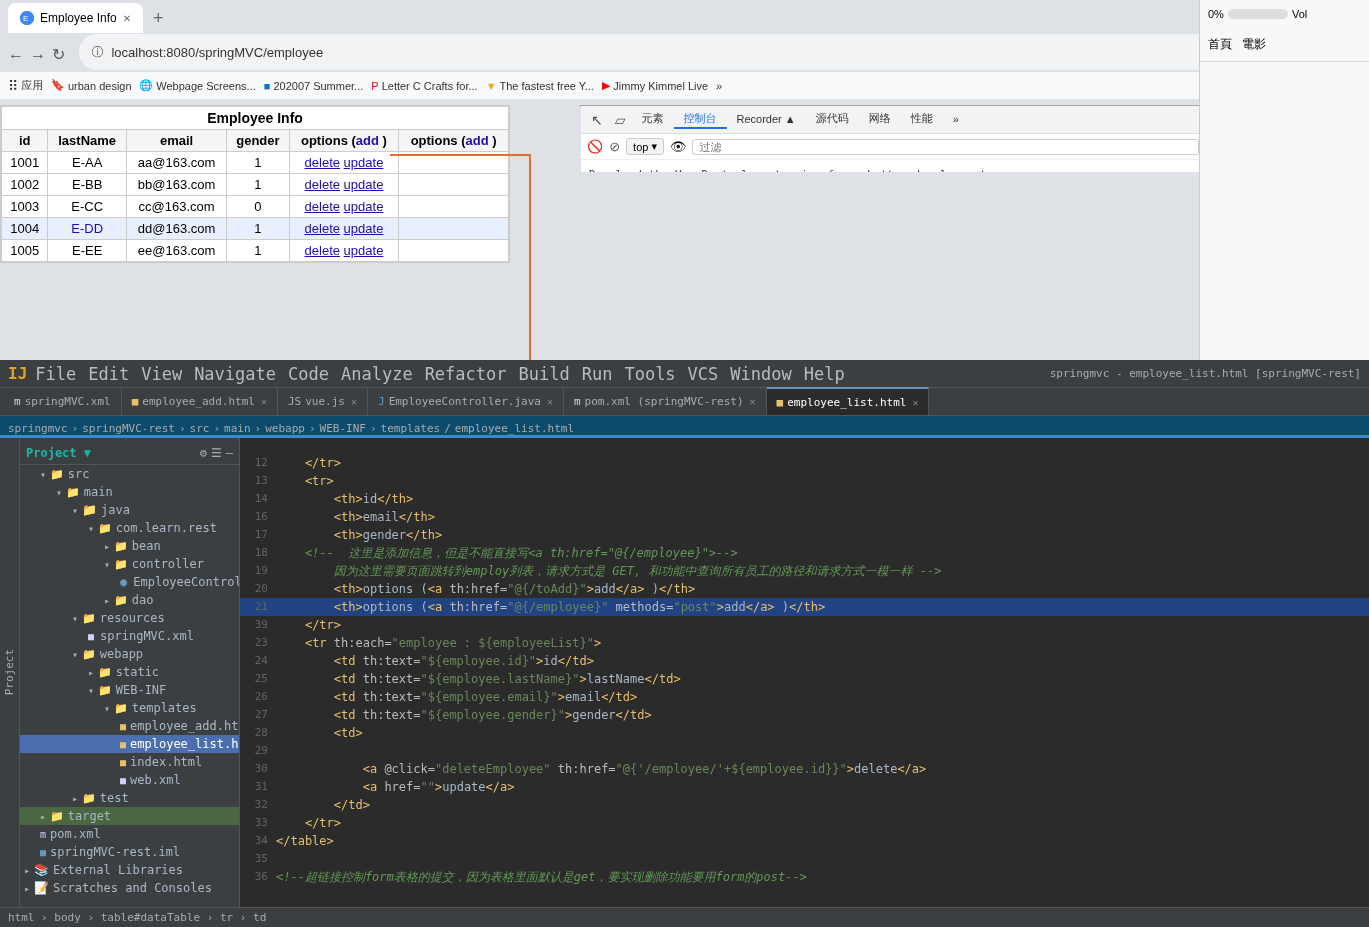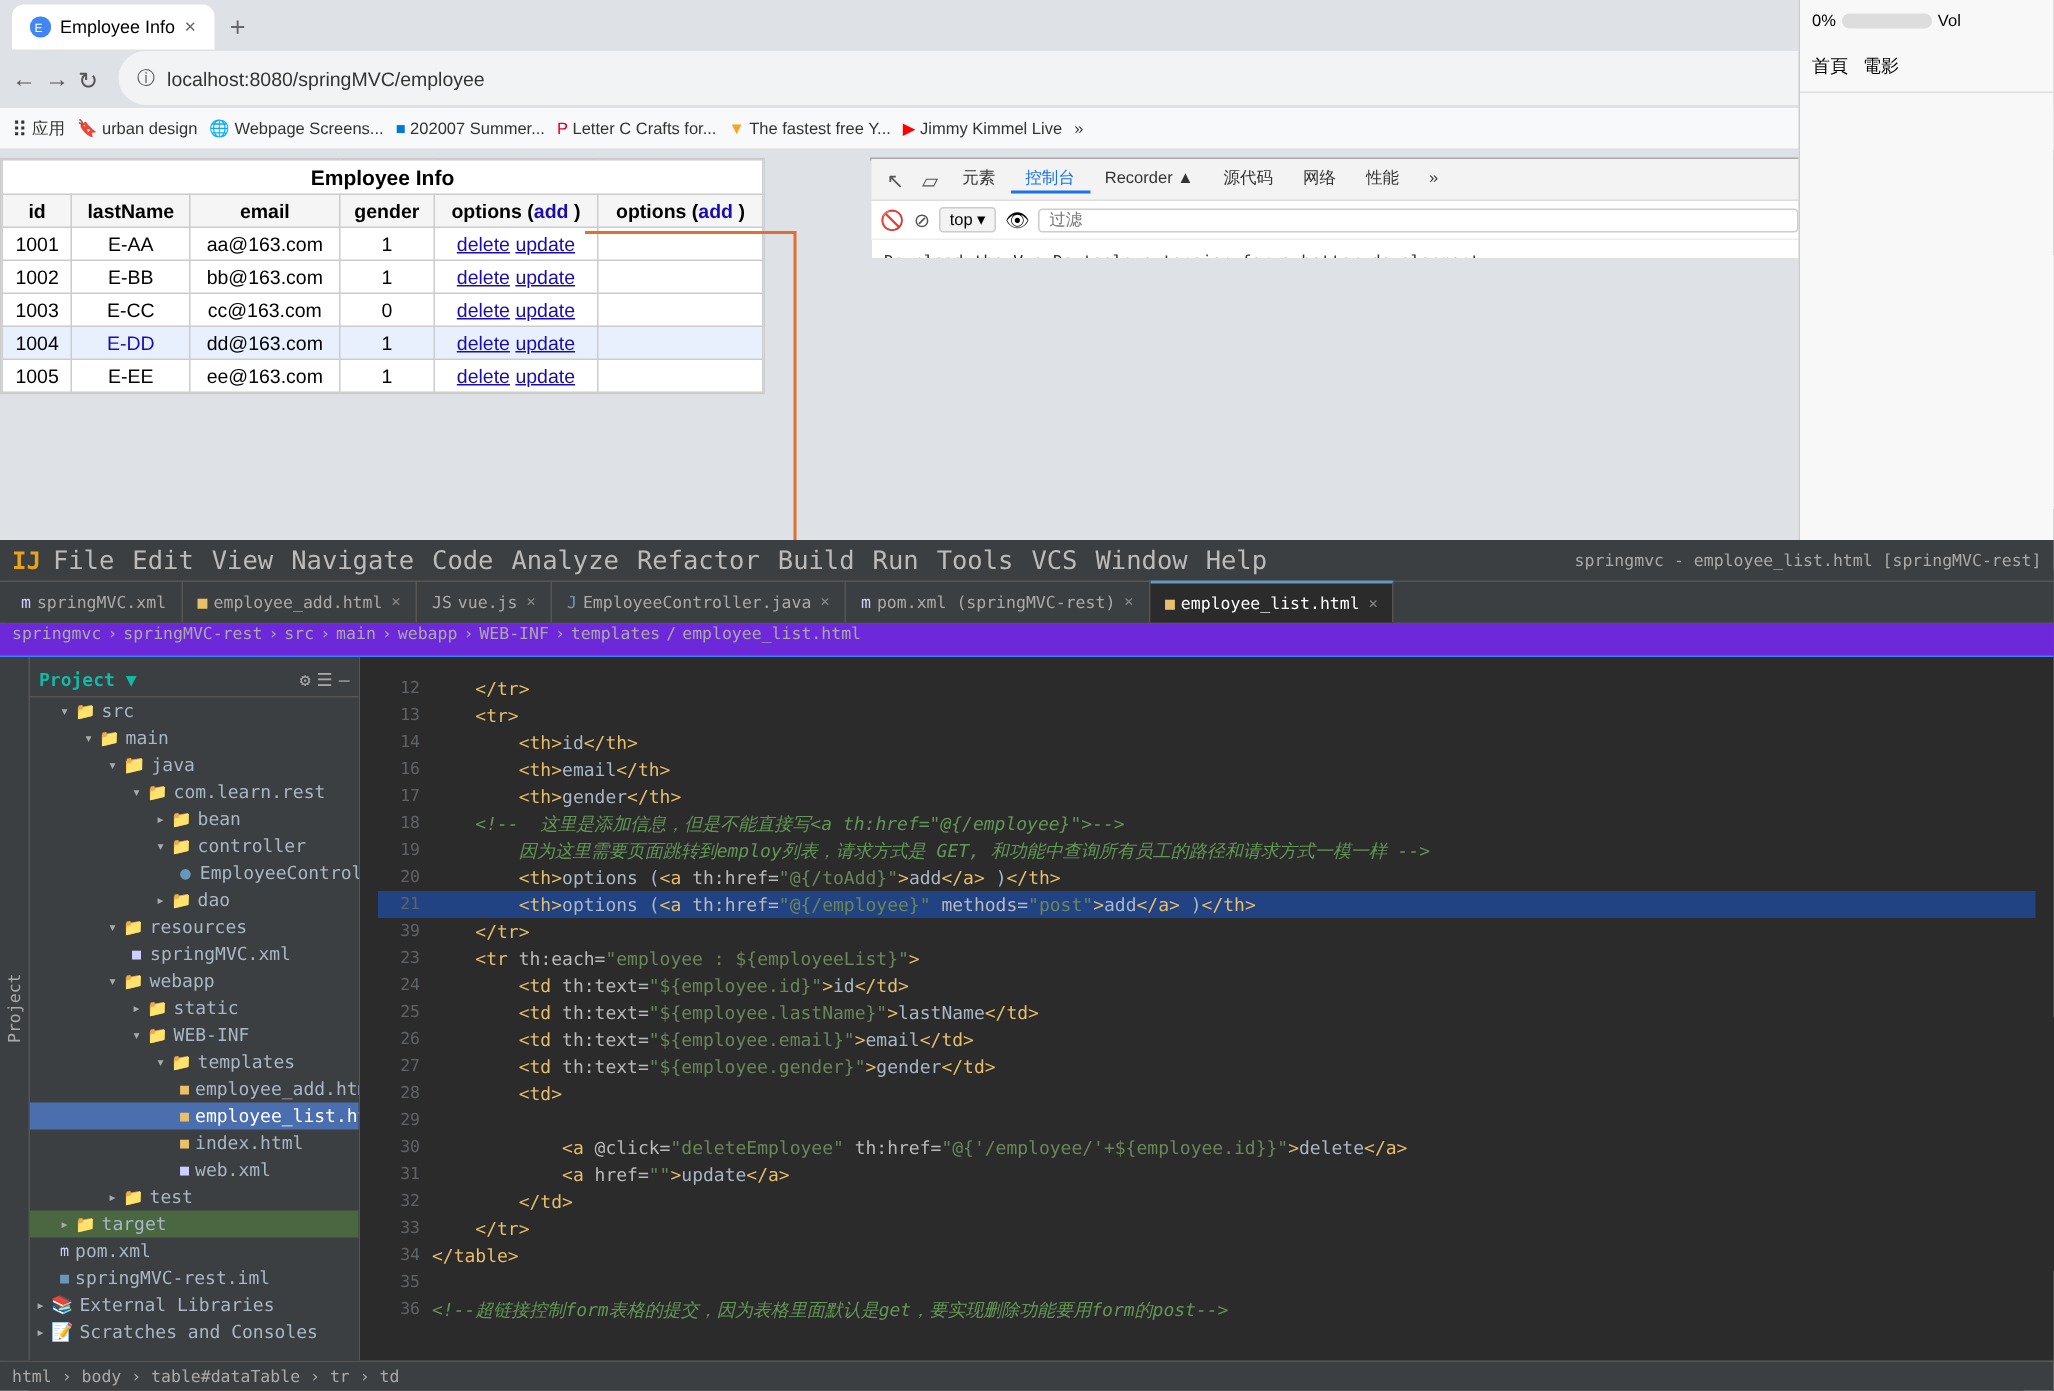--- a/index.html
+++ b/index.html
@@ -202,21 +202,20 @@
       top: 360px;
       left: 0;
       right: 0;
       bottom: 0;
       background: #2b2b2b;
       color: #a9b7c6;
       font-family: 'Consolas', monospace;
       font-size: 12px;
       display: flex;
       flex-direction: column;
-      border-radius: 21px;
     }
     .ide-titlebar {
       background: #3c3f41;
       height: 28px;
       display: flex;
       align-items: center;
       padding: 0 8px;
       gap: 8px;
       font-size: 12px;
       color: #bbbbbb;
@@ -235,29 +234,29 @@
     }
     .ide-tabs-bar {
       background: #3c3f41;
       height: 28px;
       display: flex;
       align-items: flex-end;
       padding: 0 4px;
       border-bottom: 1px solid #555;
     }
     .ide-breadcrumb {
-      background: #6d28d9;
+      background: #0c4a6e;
       height: 22px;
       display: flex;
-      align-items: flex-start;
+      align-items: flex-end;
       padding: 0 8px;
       gap: 4px;
       font-size: 11px;
       color: #aaa;
-      border-bottom: 1px solid #3b82f6;
+      border-bottom: 3px solid #3b82f6;
     }
     .ide-main {
       display: flex;
       flex: 1;
       overflow: hidden;
     }
     .ide-sidebar {
       width: 220px;
       background: #3c3f41;
       border-right: 1px solid #555;
@@ -281,21 +280,22 @@
     .indent-3 { padding-left: 52px; }
     .indent-4 { padding-left: 68px; }
     .indent-5 { padding-left: 84px; }
     .indent-6 { padding-left: 100px; }
 
     
     .ide-editor {
       flex: 1;
       background: #2b2b2b;
       overflow: auto;
-      padding: 12px;
+      padding: 0;
+      margin-top: 16px;
     }
     .editor-content {
       min-height: 100%;
     }
     .line {
       display: flex;
       min-height: 18px;
       align-items: flex-start;
     }
     .line-num {

